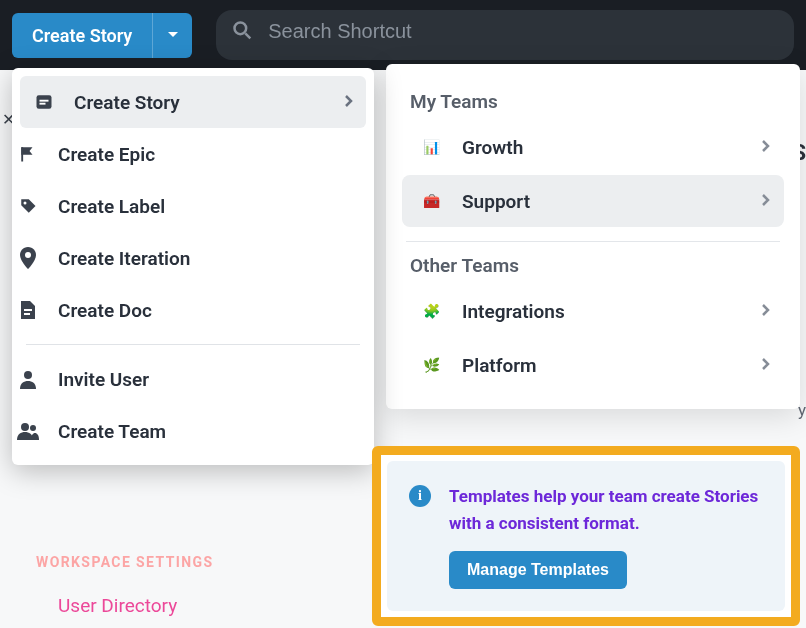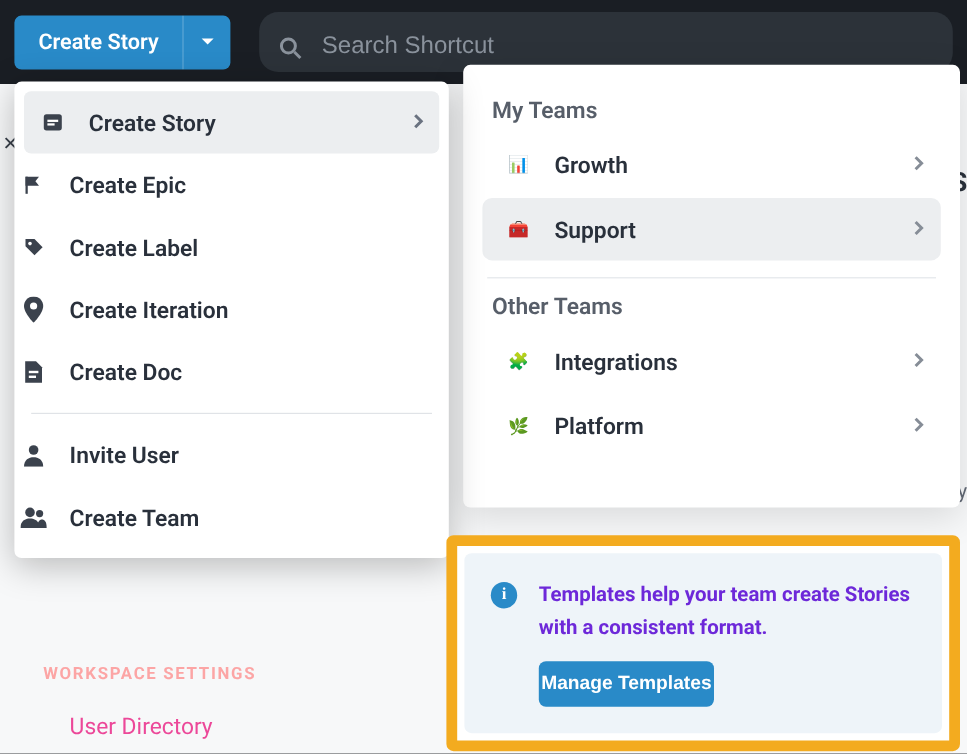--- a/index.html
+++ b/index.html
@@ -34,21 +34,21 @@
     .create-btn-caret {
       border-left: 1px solid rgba(255,255,255,0.25);
       width: 40px;
       display: flex;
       align-items: center;
       justify-content: center;
       cursor: pointer;
     }
     .search {
       display: flex;
-      align-items: flex-end;
+      align-items: flex-start;
       background: #2c3239;
       border-radius: 16px;
       padding: 10px 16px;
       flex: 1;
       height: 50px;
     }
     .search svg { margin-right: 16px; }
     .search-input {
       background: transparent;
       border: none;
@@ -113,27 +113,27 @@
       color: #6a7280;
     }
     .menu-divider {
       border: none;
       border-top: 1px solid #e0e3e7;
       margin: 8px 14px;
     }
 
     .teams-panel {
       position: absolute;
-      top: 54px;
+      top: 64px;
       left: 386px;
       width: 414px;
       background: #fff;
       border-radius: 6px;
       box-shadow: 0 8px 30px rgba(0,0,0,0.12);
-      padding: 18px 0 40px;
+      padding: 18px 0 16px;
       z-index: 55;
     }
     .teams-header {
       font-size: 19px;
       font-weight: 600;
       color: #575e69;
       padding: 8px 24px 6px;
     }
     .team-row {
       display: flex;
@@ -209,21 +209,21 @@
       color: #6d28d9;
       font-size: 17px;
       line-height: 1.6;
       font-weight: bold;
     }
     .manage-btn {
       margin-top: 14px;
       background: #298ac8;
       color: #fff;
       border: none;
-      padding: 10px 2px;
+      padding: 10px 18px;
       font-size: 16px;
       font-weight: 600;
       border-radius: 6px;
       cursor: pointer;
     }
 
     .ws-section {
       position: absolute;
       top: 554px;
       left: 36px;

